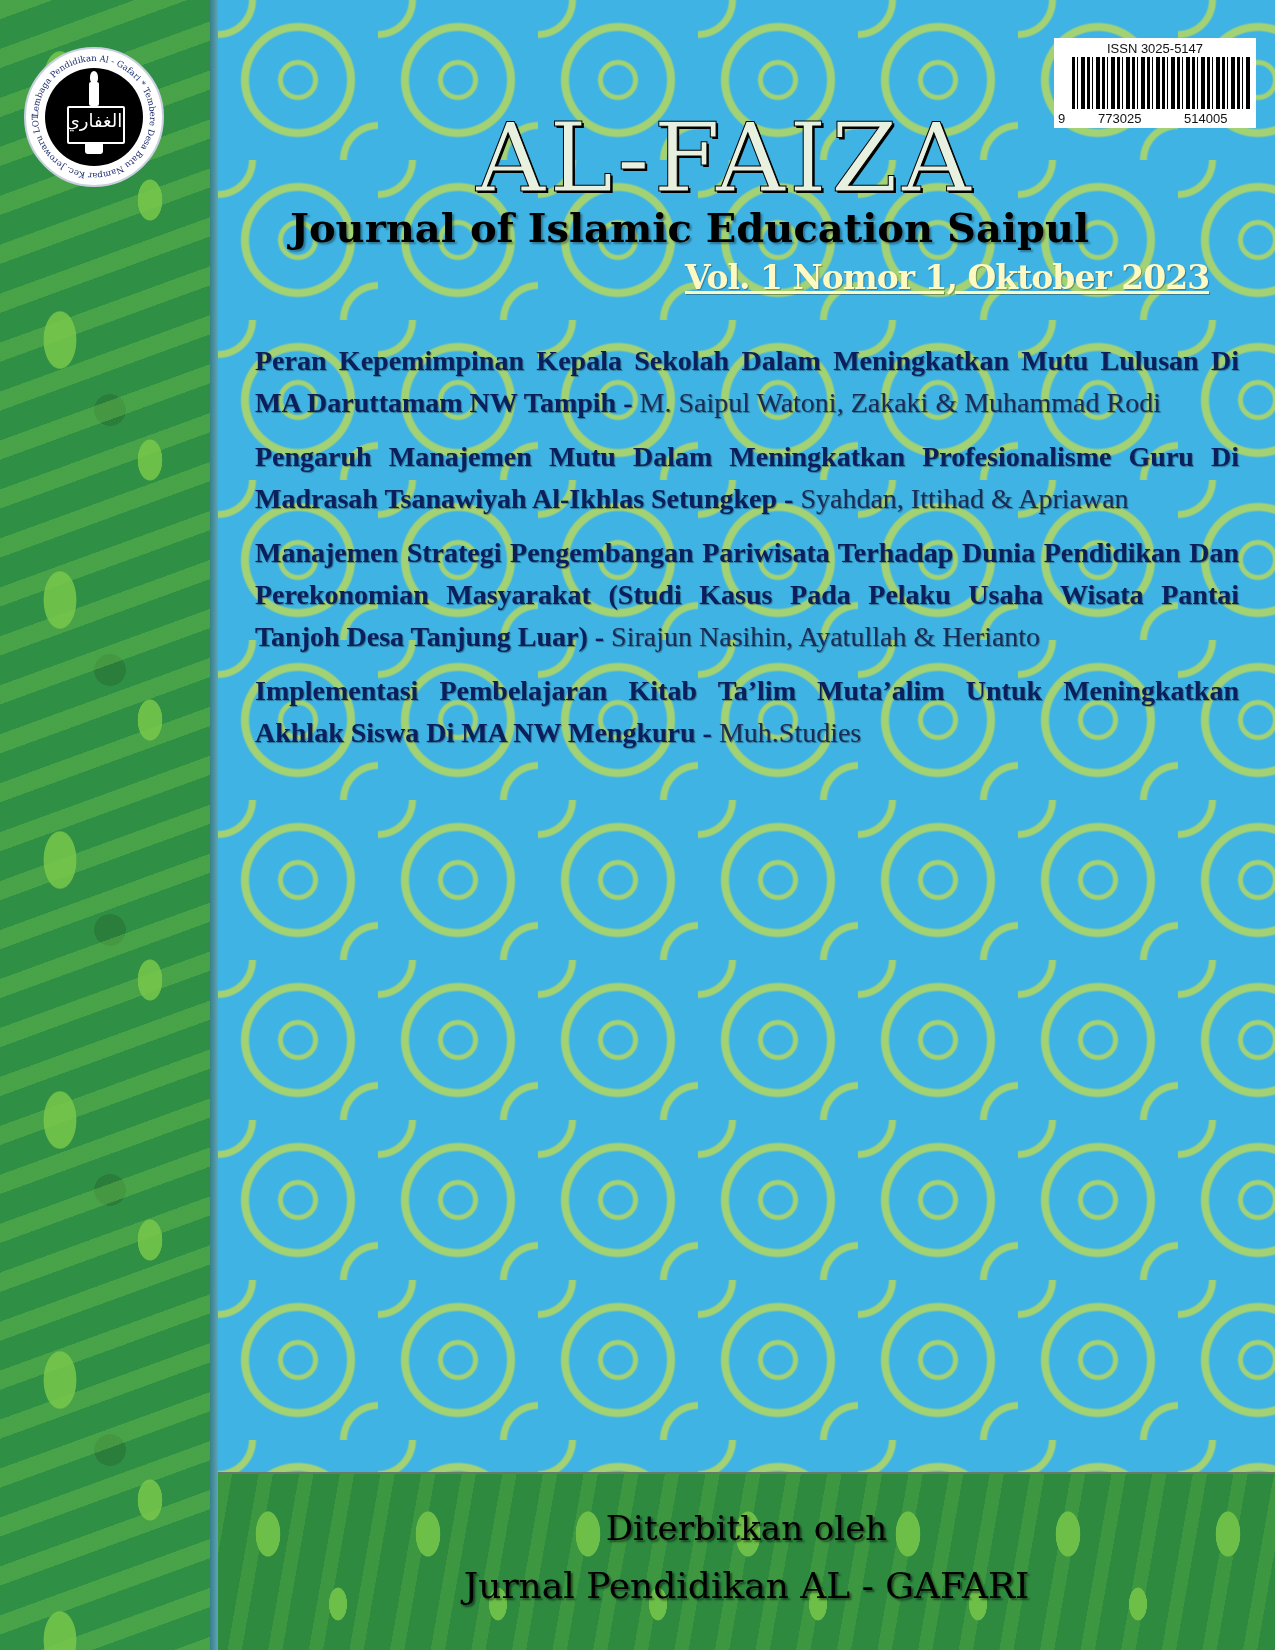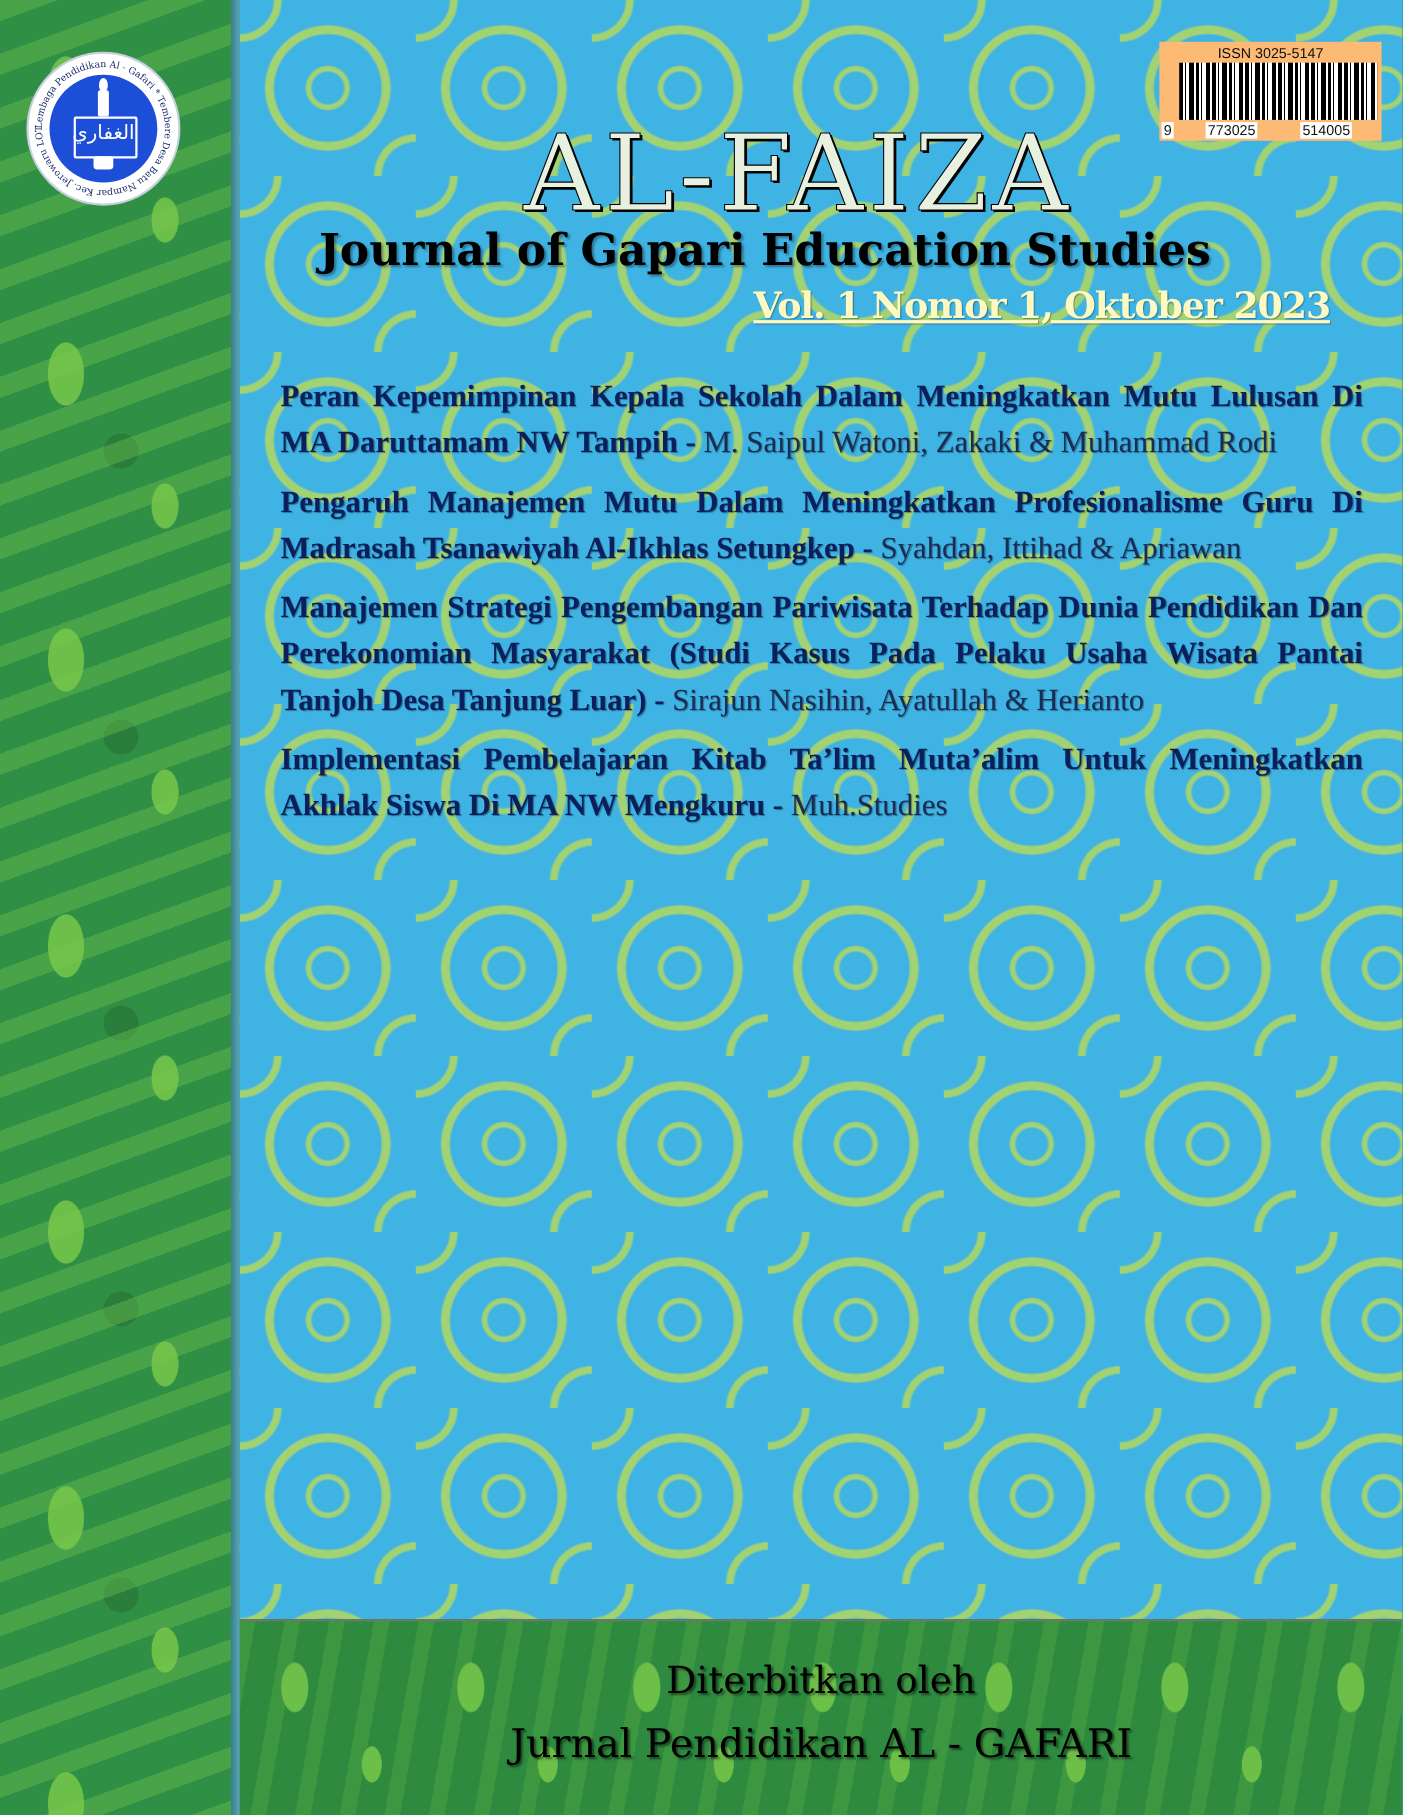--- a/index.html
+++ b/index.html
@@ -35,29 +35,29 @@
     background-image:
       radial-gradient(ellipse 30px 55px at 50px 60px, #6cbf48 40%, transparent 42%),
       radial-gradient(ellipse 22px 40px at 120px 130px, #6cbf48 40%, transparent 42%);
     background-size:160px 178px;
   }
   .bottom-band::after { content:""; position:absolute; inset:0;
     background: repeating-linear-gradient(100deg, rgba(110,190,70,0.25) 0 14px, rgba(0,0,0,0) 14px 40px); }
 
   .logo { position:absolute; left:24px; top:47px; width:136px; height:136px; border-radius:50%;
     background:#ffffff; border:2px solid #c8d0e0; z-index:5; }
-  .logo-inner { position:absolute; left:19px; top:19px; width:98px; height:98px; border-radius:50%; background:#1d4ed8; }
+  .logo-inner { position:absolute; left:19px; top:19px; width:98px; height:98px; border-radius:50%; background:#000000; }
   .logo-ring-text { position:absolute; inset:0; }
   .logo-glyph { position:absolute; left:0; right:0; top:42px; text-align:center; color:#fff; font-size:18px; font-family:"DejaVu Sans", sans-serif; }
   .candle { position:absolute; left:44px; top:14px; width:10px; height:24px; background:#fff; border-radius:2px; }
   .flame { position:absolute; left:45px; top:3px; width:8px; height:12px; background:#fff; border-radius:50% 50% 40% 40%; }
   .book { position:absolute; left:22px; top:38px; width:54px; height:34px; border:2px solid #fff; border-radius:2px; }
   .inkpot { position:absolute; left:40px; top:74px; width:18px; height:12px; background:#fff; border-radius:3px; }
 
-  .issn { position:absolute; left:1054px; top:38px; width:202px; height:90px; background:#fdba74; z-index:5; font-family:"Liberation Sans", sans-serif; }
+  .issn { position:absolute; left:1054px; top:38px; width:202px; height:90px; background:#ffffff; z-index:5; font-family:"Liberation Sans", sans-serif; }
   .issn-label { position:absolute; top:3px; left:0; right:0; text-align:center; font-size:13px; color:#111; }
   .barcode { position:absolute; left:18px; top:19px; width:180px; height:52px;
     background: repeating-linear-gradient(90deg,#000 0 3px,#fff 3px 5px,#000 5px 6px,#fff 6px 9px,#000 9px 13px,#fff 13px 15px); }
   .bc-num { position:absolute; bottom:2px; font-size:13px; color:#111; background:#fff; padding:0 2px; }
 
   .title { position:absolute; left:476px; top:110px; font-size:96px; line-height:1; color:#1a1a1a; font-family:"DejaVu Serif", serif; font-weight:normal; letter-spacing:4px;
     -webkit-text-stroke:1px #000; color:#e8f0e0; text-shadow:2px 2px 0 #000; z-index:3; }
   .subtitle { position:absolute; left:290px; top:204px; font-size:40px; color:#000; font-family:"DejaVu Serif", serif; font-weight:bold; text-shadow:2px 2px 2px rgba(0,0,0,0.35); z-index:3; white-space:nowrap; }
   .volume { position:absolute; left:685px; top:258px; font-size:33px; color:#fef9c3; font-family:"DejaVu Serif", serif; font-weight:bold; text-decoration:underline; text-decoration-thickness:3px; text-shadow:1px 1px 1px rgba(0,0,0,0.3); z-index:3; white-space:nowrap; letter-spacing:-1px; }
 
@@ -96,21 +96,21 @@
 
 <div class="issn">
   <div class="issn-label">ISSN 3025-5147</div>
   <div class="barcode"></div>
   <span class="bc-num" style="left:2px">9</span>
   <span class="bc-num" style="left:42px">773025</span>
   <span class="bc-num" style="left:128px">514005</span>
 </div>
 
 <div class="title">AL-FAIZA</div>
-<div class="subtitle">Journal of Gapari Education Studies</div>
+<div class="subtitle">Journal of Islamic Education Saipul</div>
 <div class="volume">Vol. 1 Nomor 1, Oktober 2023</div>
 
 <div class="articles">
   <div class="article"><span class="t">Peran Kepemimpinan Kepala Sekolah Dalam Meningkatkan Mutu Lulusan Di MA Daruttamam NW Tampih - </span><span class="a">M. Saipul Watoni, Zakaki &amp; Muhammad Rodi</span></div>
   <div class="article"><span class="t">Pengaruh Manajemen Mutu Dalam Meningkatkan Profesionalisme Guru Di Madrasah Tsanawiyah Al-Ikhlas Setungkep - </span><span class="a">Syahdan, Ittihad &amp; Apriawan</span></div>
   <div class="article"><span class="t">Manajemen Strategi Pengembangan Pariwisata Terhadap Dunia Pendidikan Dan Perekonomian Masyarakat (Studi Kasus Pada Pelaku Usaha Wisata Pantai Tanjoh Desa Tanjung Luar) - </span><span class="a">Sirajun Nasihin, Ayatullah &amp; Herianto</span></div>
   <div class="article"><span class="t">Implementasi Pembelajaran Kitab Ta’lim Muta’alim Untuk Meningkatkan Akhlak Siswa Di MA NW Mengkuru - </span><span class="a">Muh.Studies</span></div>
 </div>
 
 <div class="publisher pub1">Diterbitkan oleh</div>

